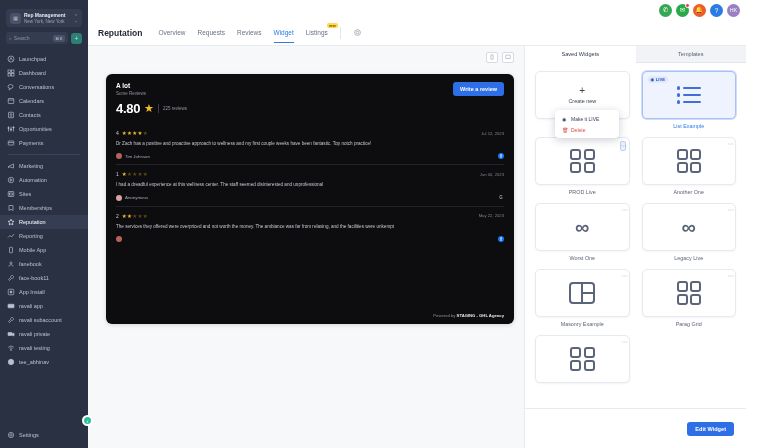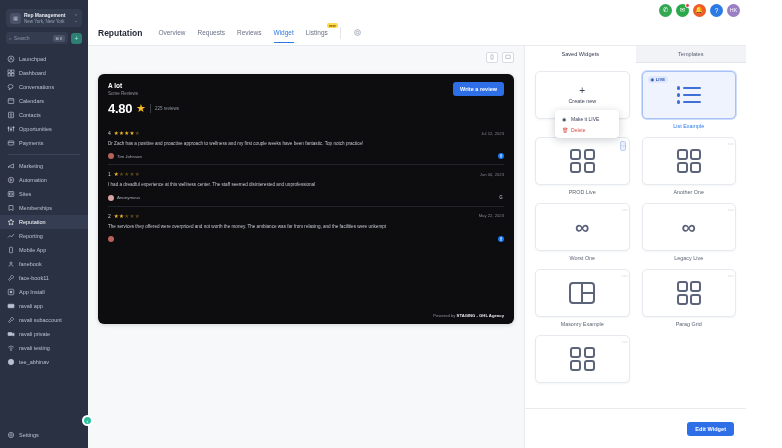--- a/index.html
+++ b/index.html
@@ -108,21 +108,21 @@
     position:absolute; top:0px; right:-10px;
     background:#ffd84d; color:#6b5200; font-size:3.5px;
     border-radius:2px; padding:0.5px 2px; font-weight:bold;
   }
   .tab-sep { width:1px; height:12px; background:#e2e5ea; }
   .gear-tab { color:#8b93a6; font-size:8px; display:flex; }
 
   .content { flex:1; display:flex; min-height:0; }
 
   
-  .preview-col { flex:1; display:flex; flex-direction:column; min-width:0; }
+  .preview-col { flex:1; display:flex; flex-direction:column; min-width:0;margin-left:8px; }
   .view-toggle {
     height: 22px; display:flex; align-items:center; justify-content:flex-end;
     padding-right: 10px; gap: 4px;
   }
   .vt-btn {
     width:12px;height:11px;border:1px solid #d7dbe2;border-radius:2px;background:#fff;
     display:flex;align-items:center;justify-content:center;
   }
   .vt-btn svg { width:6px;height:6px; }
 

